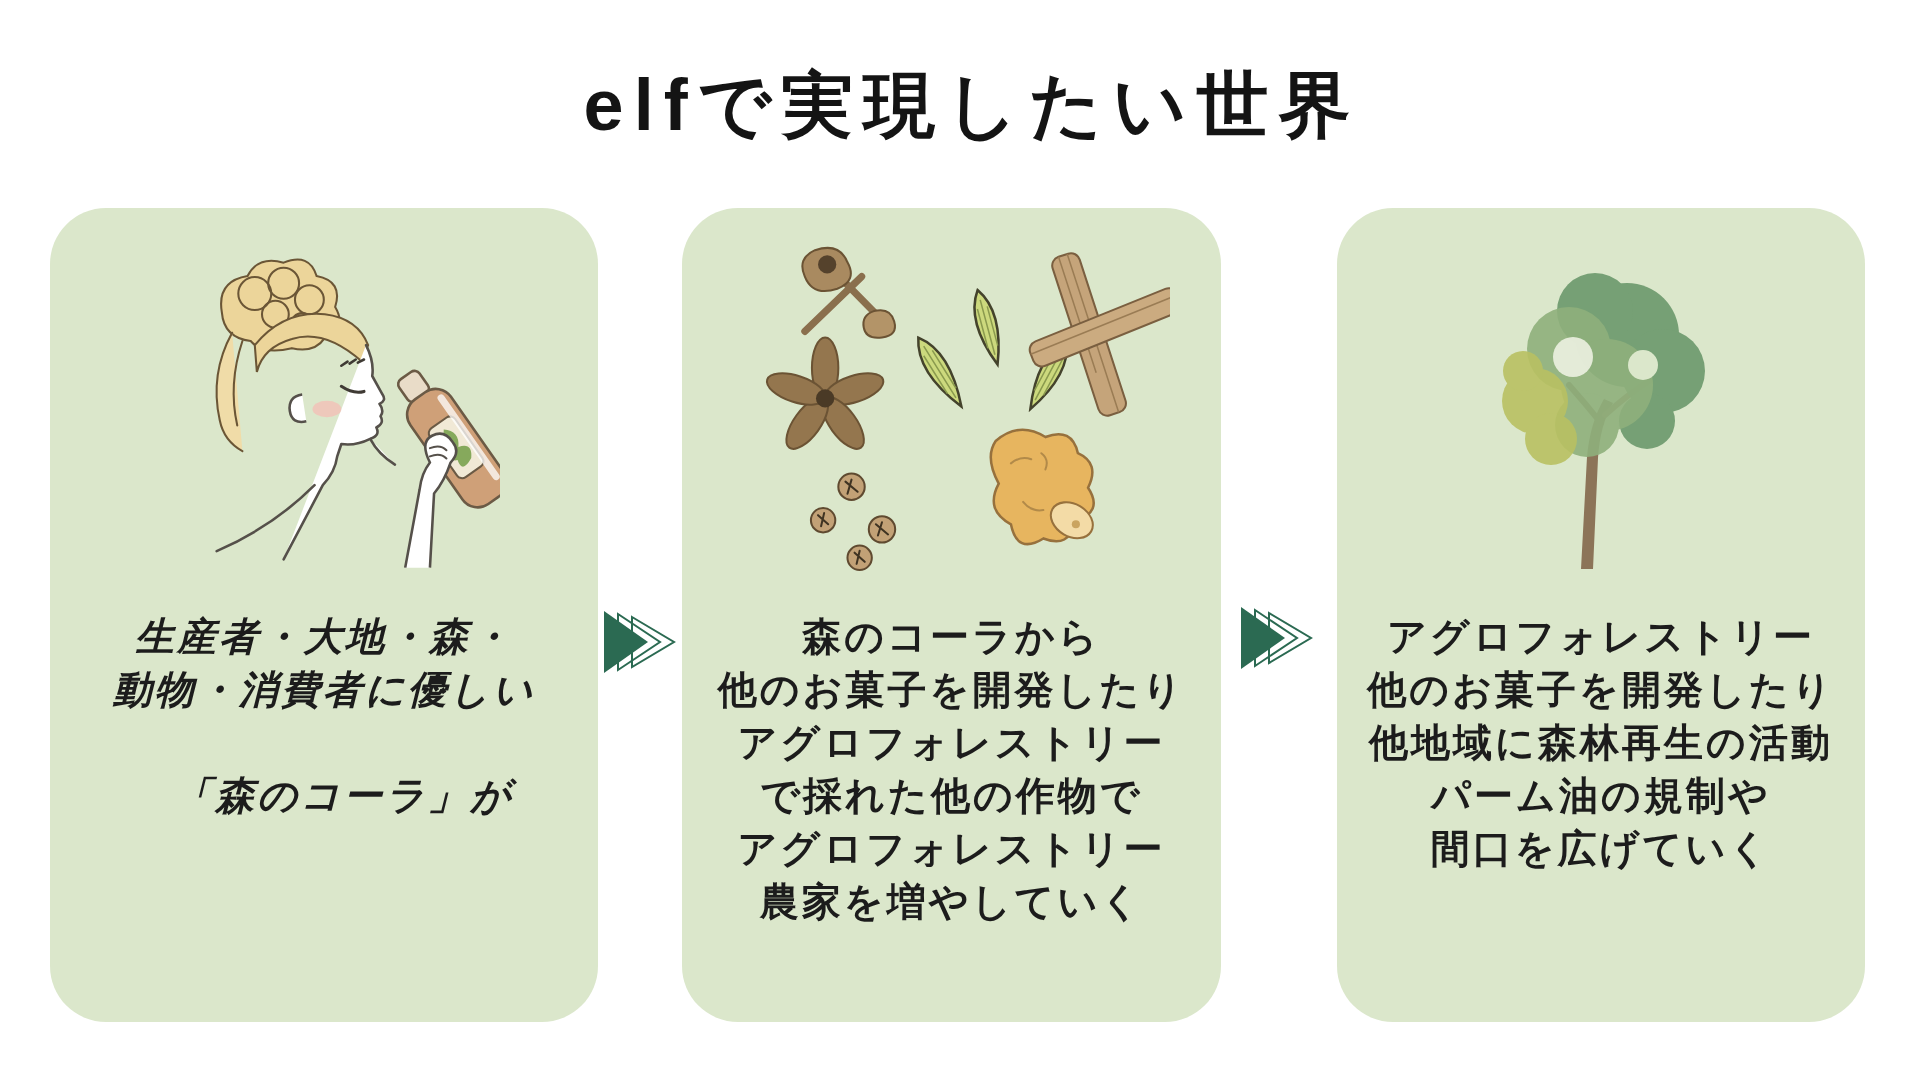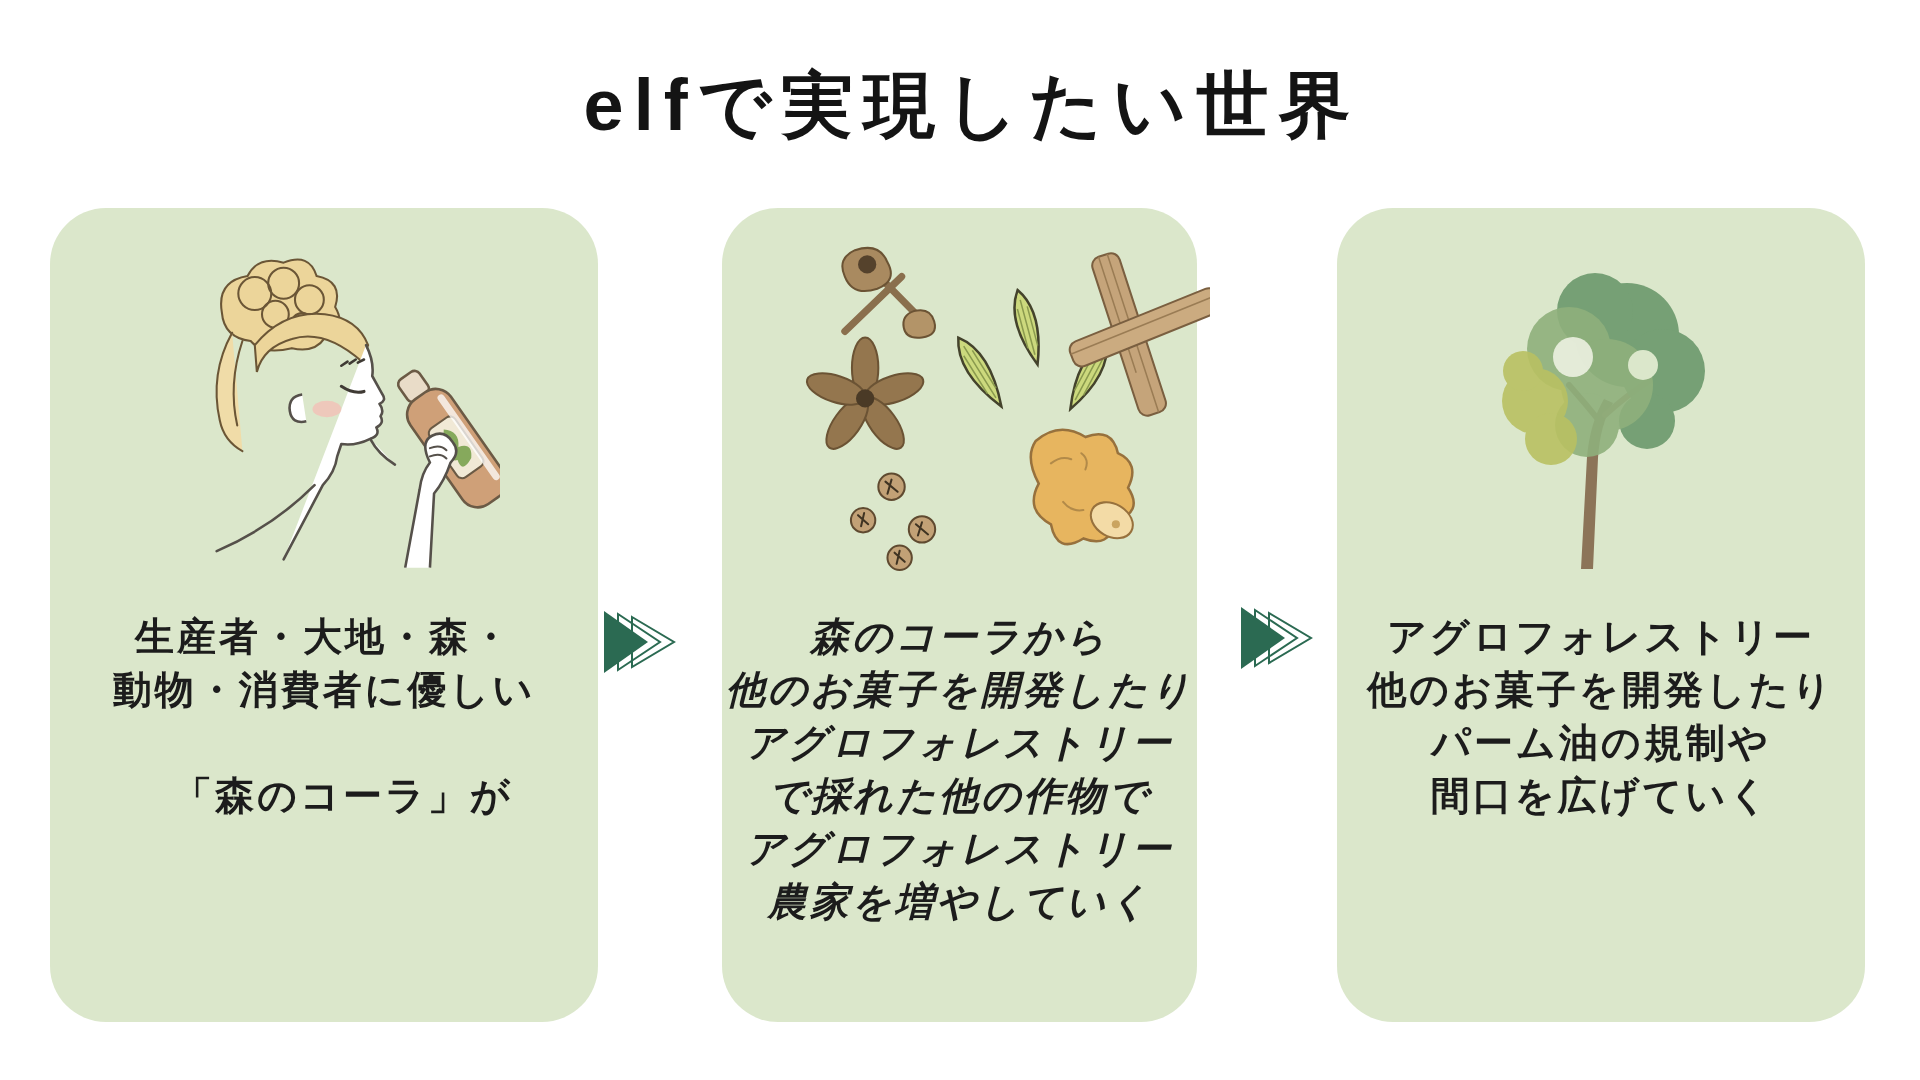--- a/index.html
+++ b/index.html
@@ -13,22 +13,22 @@
     position:absolute;left:12px;top:58px;width:1920px;
     text-align:center;
     font-size:72px;font-weight:700;letter-spacing:10px;
     color:#141414;
   }
   .card{
     position:absolute;top:208px;height:814px;
     background:#dbe7cb;
     border-radius:56px;
   }
-  .card1{left:50px;width:548px;}
-  .card2{left:722px;width:475px;font-style:italic;}
+  .card1{left:50px;width:548px;font-style:italic;}
+  .card2{left:682px;width:539px;}
   .card3{left:1337px;width:528px;}
   .illus{position:absolute;}
   .card-text{
     position:absolute;top:402px;left:0;right:0;
     text-align:center;
     font-size:39px;font-weight:600;line-height:53px;letter-spacing:3px;
     color:#1c1c1c;
   }
   .para2{margin-top:53px;margin-left:38px;}
   .arrow{
@@ -204,16 +204,17 @@
       <circle cx="74" cy="186" r="26"></circle>
       <circle cx="46" cy="118" r="20"></circle>
     </g>
     <circle cx="96" cy="104" r="20" fill="#f2f5e8" opacity="0.85"></circle>
     <circle cx="166" cy="112" r="15" fill="#dbe7cb"></circle>
   </svg>
 
   <div class="card-text">
     <div>アグロフォレストリー</div>
     <div>他のお菓子を開発したり</div>
+    <div>他地域に森林再生の活動</div>
     <div>パーム油の規制や</div>
     <div>間口を広げていく</div>
   </div>
 </div>
 
 </body></html>

